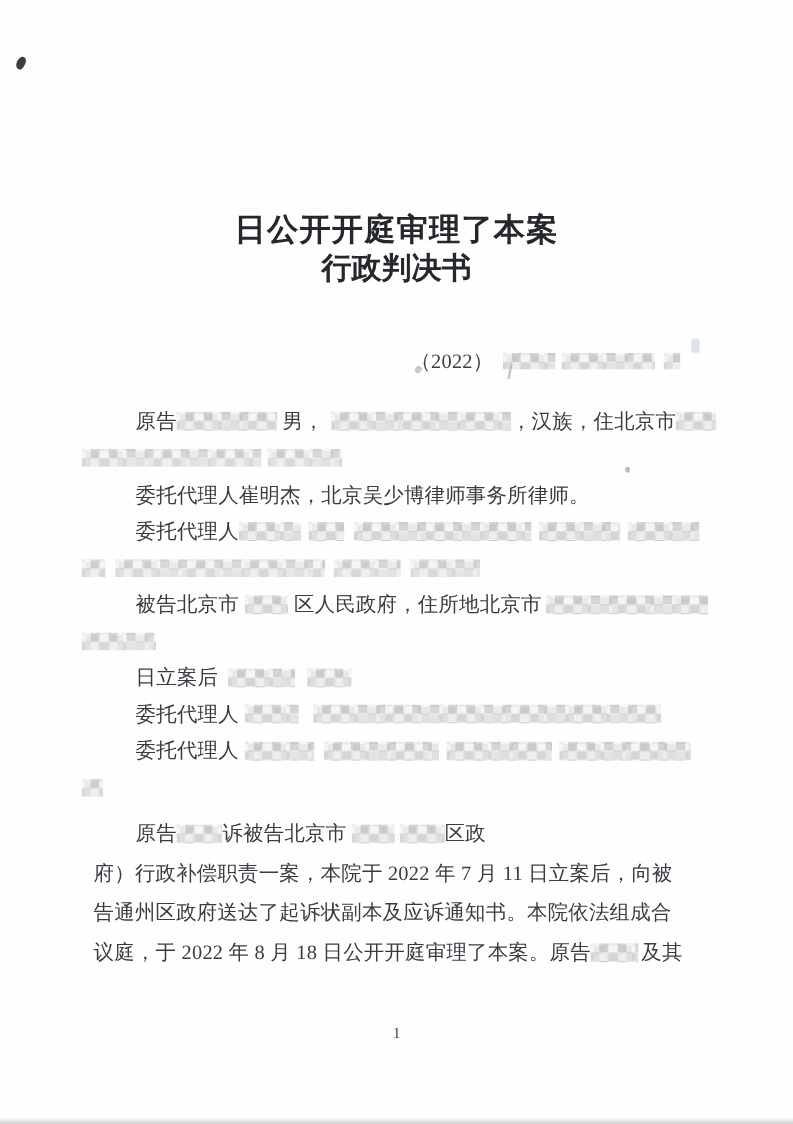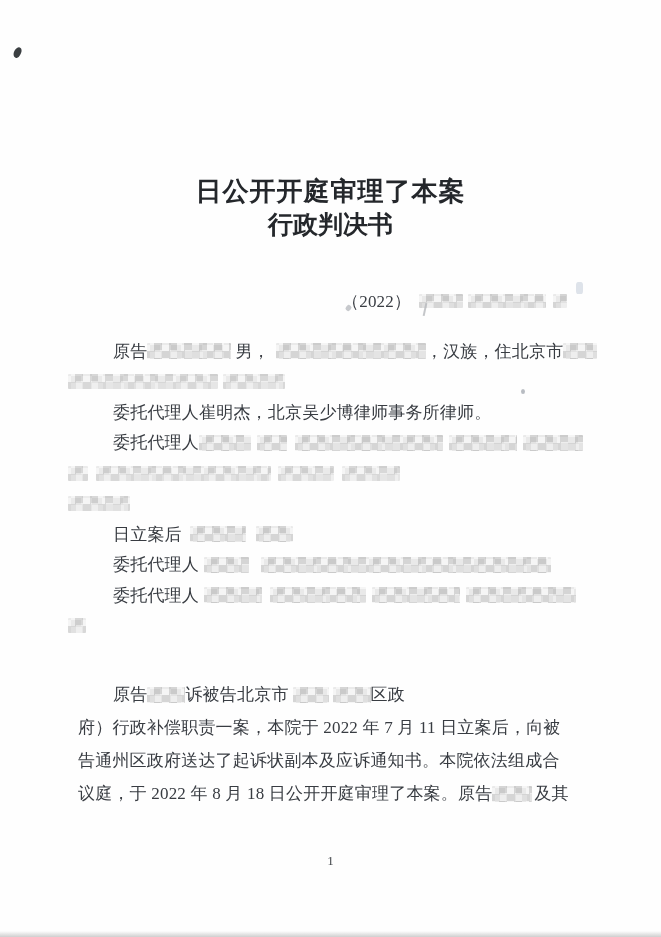--- a/index.html
+++ b/index.html
@@ -103,20 +103,29 @@
       </div>
       <div class="line full-left">
         <span class="redact" style="width: 20px;"></span>
         <span class="gap" style="width: 8px;"></span>
         <span class="redact" style="width: 175px;"></span>
         <span class="gap" style="width: 7px;"></span>
         <span class="redact" style="width: 56px;"></span>
         <span class="gap" style="width: 8px;"></span>
         <span class="redact" style="width: 58px;"></span>
       </div>
+      <div class="line indent">
+        <span class="run">被告北京市</span>
+        <span class="gap" style="width: 5px;"></span>
+        <span class="redact" style="width: 36px;"></span>
+        <span class="gap" style="width: 5px;"></span>
+        <span class="run">区人民政府，住所地北京市</span>
+        <span class="gap" style="width: 4px;"></span>
+        <span class="redact" style="width: 135px;"></span>
+      </div>
       <div class="line full-left">
         <span class="redact" style="width: 62px;"></span>
       </div>
       <div class="line indent">
         <span class="run">日立案后</span>
         <span class="gap" style="width: 8px;"></span>
         <span class="redact" style="width: 56px;"></span>
         <span class="gap" style="width: 10px;"></span>
         <span class="redact" style="width: 37px;"></span>
       </div>

